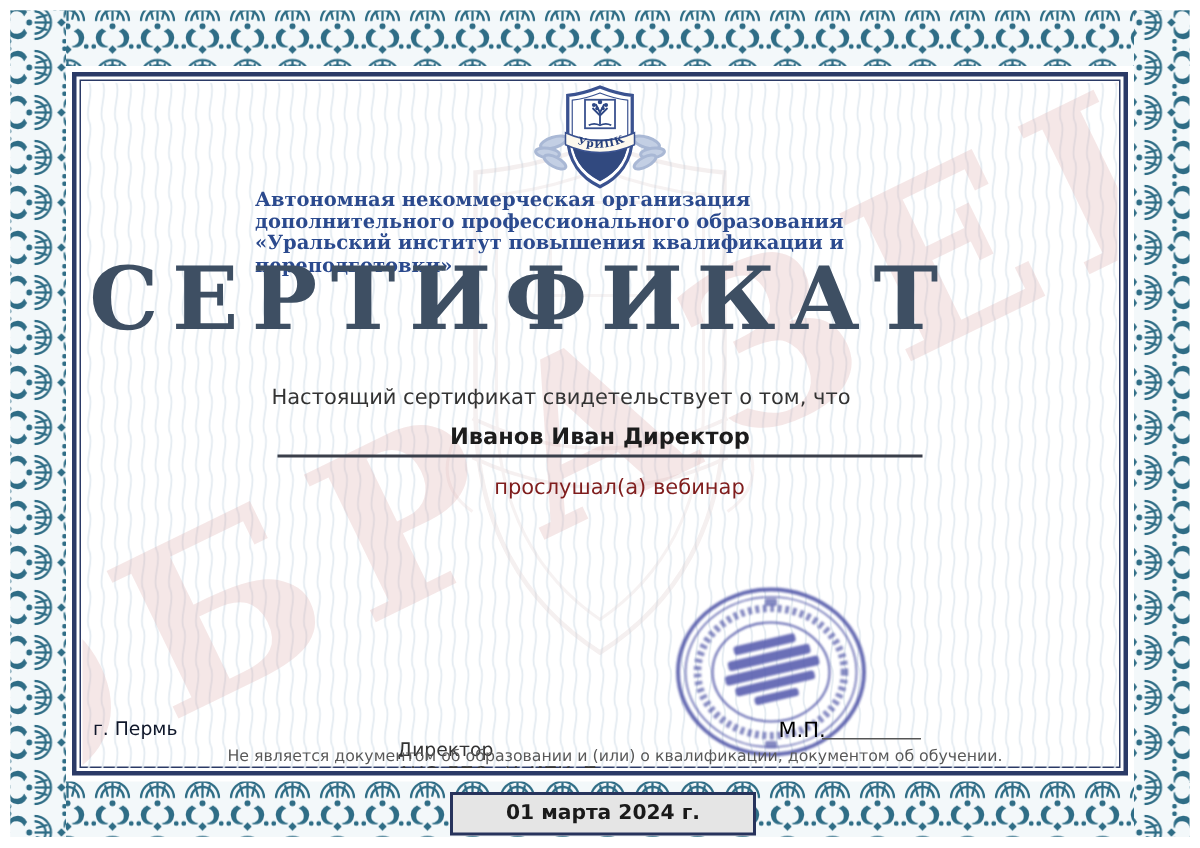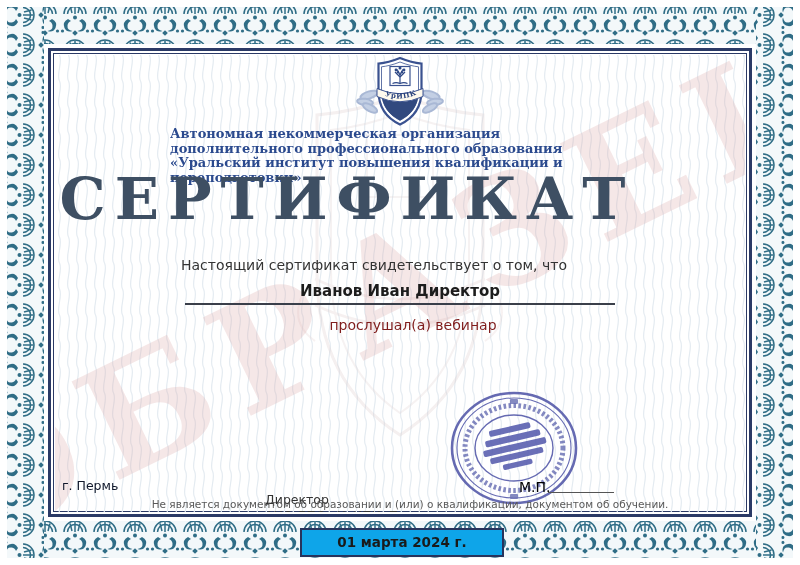--- a/index.html
+++ b/index.html
@@ -32,21 +32,21 @@
   .course{position:absolute;left:65px;top:289px;width:560px;z-index:2;text-align:center;
           font-size:13.5px;font-weight:bold;line-height:19px;color:#141414;}
   .stamp{position:absolute;left:392px;top:335px;z-index:2;}
   .signer{position:absolute;left:210px;top:404px;z-index:3;font-size:12.5px;line-height:16px;color:#333;margin-top:33px;}
   .city{position:absolute;left:7px;top:423px;z-index:3;font-size:12.5px;color:#0f172a;}
   .mp{position:absolute;left:464px;top:424px;z-index:4;font-size:14px;color:#000000;}
   .sig-line{position:absolute;left:493px;top:437px;width:66px;z-index:4;border-top:1.5px solid #555;}
   .disclaimer{position:absolute;left:0;top:443px;width:690px;z-index:3;text-align:center;
               font-size:10.5px;color:#585858;padding-left:10px;}
   .date-box{position:absolute;left:300px;top:528px;width:200px;height:25px;z-index:10;
-            background:#0ea5e9;border:2px solid #27335c;text-align:center;
+            background:#e5e5e5;border:2px solid #27335c;text-align:center;
             font-size:13.5px;font-weight:bold;line-height:25px;color:#1a1a1a;}
 </style>
 </head>
 <body>
 
 <div class="page">
 
   <svg class="border-svg" width="800" height="565" aria-hidden="true">
     <defs>
       <pattern id="ornH" width="30" height="37" patternUnits="userSpaceOnUse">

